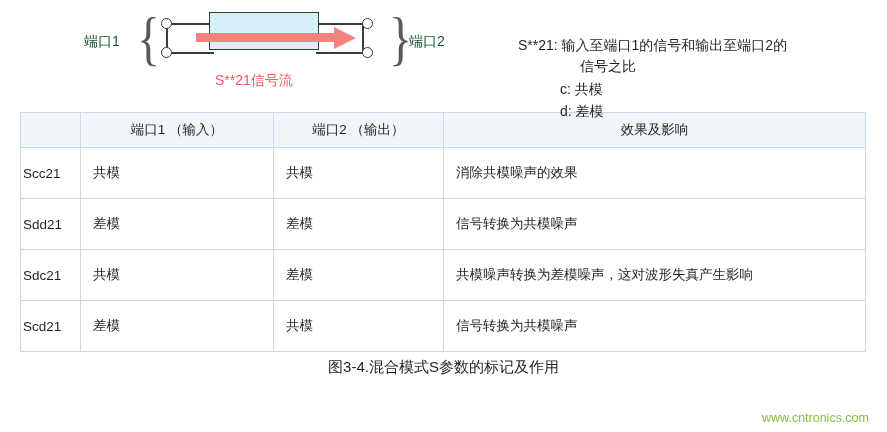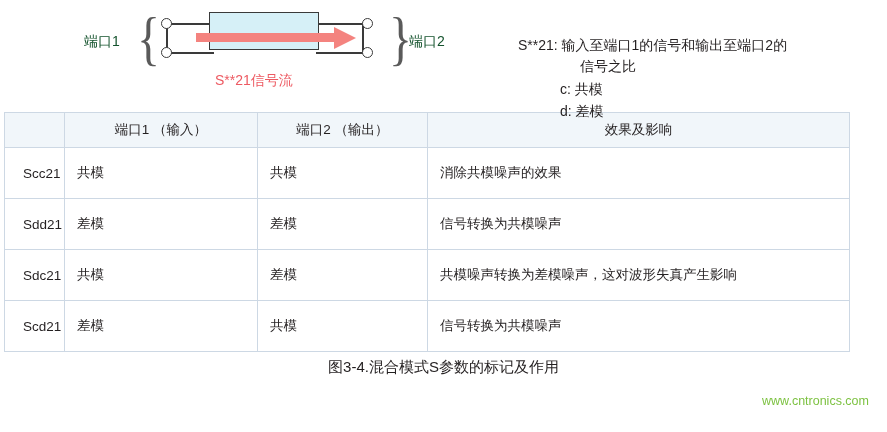--- a/index.html
+++ b/index.html
@@ -109,58 +109,58 @@
     margin-top: 28px;
   }
   .legend .l2 { padding-left: 62px; font-family: Liberation Mono, monospace; }
   .legend .l3 { padding-left: 42px; }
   .legend .l4 { padding-left: 42px; }
 
   
   table {
     border-collapse: collapse;
     width: 845px;
-    margin: 0 0 0 4px;
+    margin: 0 0 0 20px;
     table-layout: fixed;
   }
   th, td {
     border: 1px solid #cdd8e4;
     font-size: 13.5px;
     font-weight: normal;
     color: #231f20;
     text-align: left;
     padding: 0 12px;
     height: 50px;
     vertical-align: middle;
   }
   thead th {
     background: #f1f6fa;
     text-align: center;
     height: 34px;
   }
   thead th.blank { background: #f1f6fa; }
   tbody td.param {
-    padding-left: 18px;
+    padding-left: 2px;
   }
   col.c0 { width: 60px; }
   col.c1 { width: 193px; }
   col.c2 { width: 170px; }
   col.c3 { width: 422px; }
 
   
   .caption {
     text-align: center;
     font-size: 15px;
     color: #231f20;
     margin-top: 6px;
   }
   .watermark {
     position: absolute;
     right: 18px;
-    bottom: 24px;
+    bottom: 7px;
     font-size: 12.5px;
     color: #7dc242;
   }
 </style>
 </head>
 <body>
 
 <div class="diagram">
 
   <span class="port-label port-left">端口1</span>

